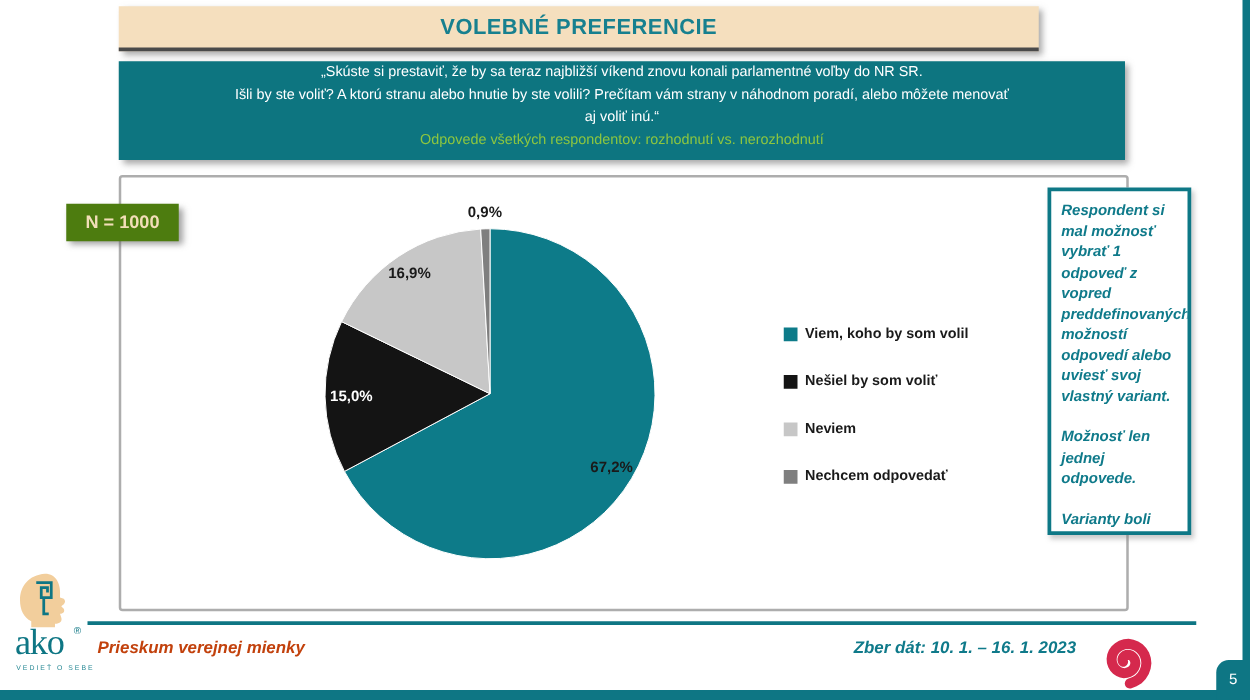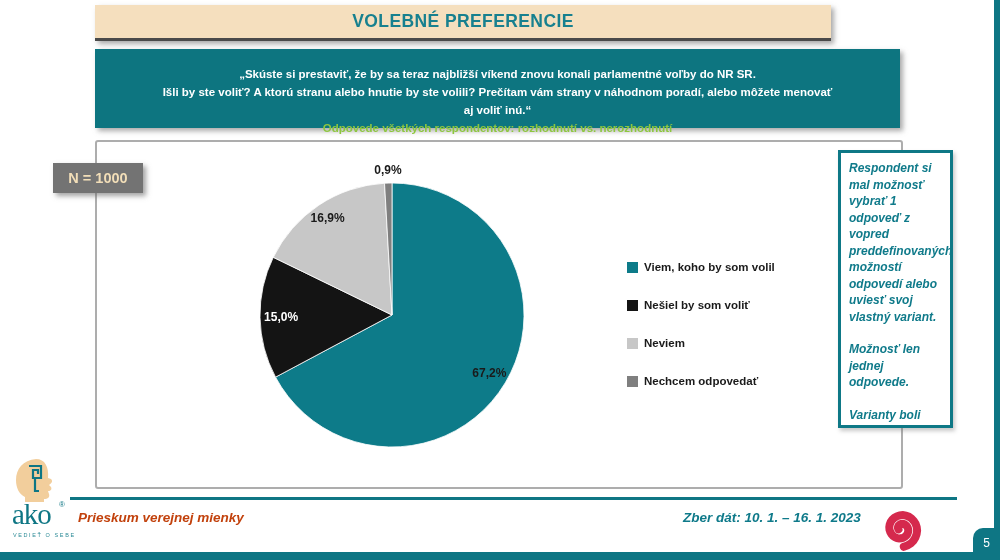--- a/index.html
+++ b/index.html
@@ -21,40 +21,40 @@
     position:absolute; left:95px; top:5px; width:736px; height:36px;
     background:#F5DFBE; border-bottom:3px solid #4A4A4A;
     box-shadow:3px 3px 5px rgba(100,100,100,.55);
     display:flex; align-items:center; justify-content:center;
   }
   .title-box h1 { font-size:17.5px; font-weight:bold; color:#17808F; letter-spacing:.4px; }
   
   .question-box {
     position:absolute; left:95px; top:49px; width:805px; height:79px;
     background:#0D7580; box-shadow:3px 3px 5px rgba(100,100,100,.55);
-    color:#ffffff; text-align:center; font-weight:bold; font-size:11.5px;
-    padding-top:16px; line-height:18px;
+    color:#ffffff; text-align:center; font-weight:normal; font-size:11.5px;
+    padding-top:0; line-height:18px;
   }
   .question-box .subtitle { color:#8DC63F; }
   
   .chart-container {
     position:absolute; left:95px; top:140px; width:808px; height:349px;
     background:#ffffff; border:2px solid #ADADAD; border-radius:3px;
   }
   .pie-svg { position:absolute; left:0; top:0; }
   .pie-label { font-family:"Liberation Sans", sans-serif; font-size:12px; font-weight:bold; }
   
   .legend { position:absolute; left:530px; top:103px; }
   .legend-item { display:flex; align-items:center; margin-bottom:26px;margin-top:16px; }
   .legend-swatch { width:11px; height:11px; margin-right:6px; flex:0 0 auto; }
   .legend-label { font-size:11.5px; font-weight:bold; color:#1a1a1a; white-space:nowrap; }
   
   .n-box {
     position:absolute; left:53px; top:163px; width:90px; height:30px;
-    background:#737373; box-shadow:3px 3px 5px rgba(100,100,100,.6);
+    background:#4d7c0f; box-shadow:3px 3px 5px rgba(100,100,100,.6);
     display:flex; align-items:center; justify-content:center;
     color:#F2DEB8; font-weight:bold; font-size:14.5px; z-index:3;
   }
   
   .note-box {
     position:absolute; left:838px; top:150px; width:115px; height:278px;
     background:#ffffff; border:3px solid #0E7886;
     box-shadow:2px 3px 4px rgba(120,120,120,.4);
     padding:7px 5px 6px 8px; z-index:4;
     color:#0F7A8A; font-weight:bold; font-style:italic;

